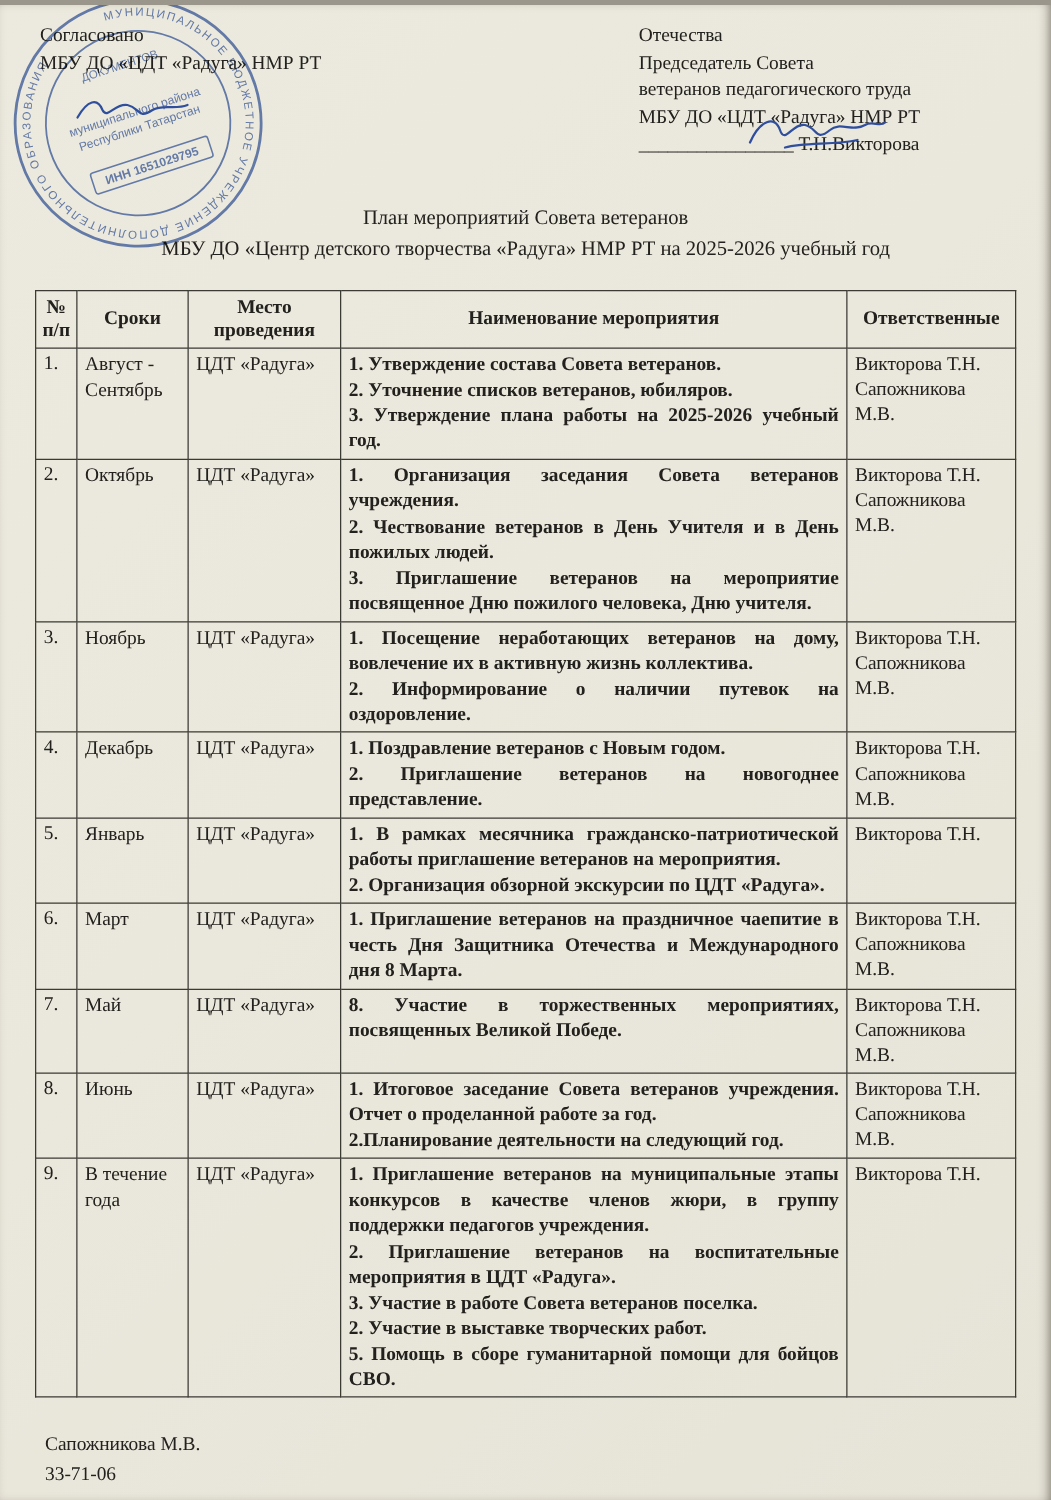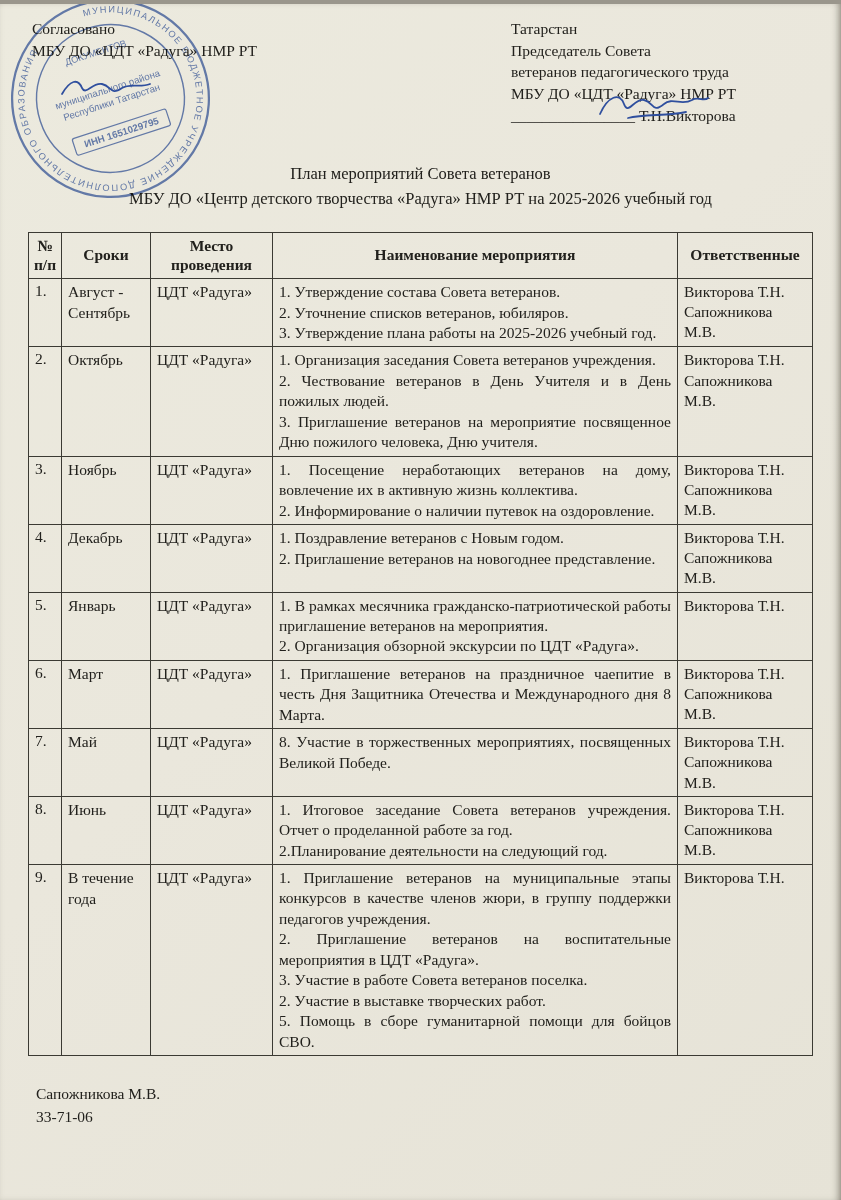--- a/index.html
+++ b/index.html
@@ -41,38 +41,38 @@
 
   table.plan { width:100%; border-collapse:collapse; margin-top:20px; font-size:15.5px; table-layout:fixed; }
   table.plan th, table.plan td {
     border:1.6px solid #3b3a33;
     padding:3px 6px;
     vertical-align:top;
     word-wrap:break-word;
   }
   table.plan th { font-weight:bold; text-align:center; vertical-align:middle; padding:4px 2px; line-height:1.2; }
   td[data-name="cell-activities"] { padding:3px 8px; }
-  .item { margin:0; text-align:justify; line-height:1.32; }
+  .item { margin:0; text-align:justify; line-height:1.32;font-weight:bold; }
   td[data-name="cell-responsible"] div { line-height:1.3; }
   td[data-name="cell-period"], td[data-name="cell-place"] { line-height:1.35; }
 
   .footer { margin-top:26px; padding-left:8px; font-size:15.5px; line-height:1.5; }
 </style>
 </head>
 <body>
 
 <div class="page" data-name="document-page">
 
   <div class="header" data-name="approval-header">
     <div class="approval approval-left" data-name="approval-left-block">
       <div data-name="approval-left-agreed">Согласовано</div>
       <div data-name="approval-left-organization">МБУ ДО «ЦДТ «Радуга» НМР РТ</div>
     </div>
     <div class="approval approval-right" data-name="approval-right-block">
-      <div data-name="approval-right-approved">Татарстан</div>
+      <div data-name="approval-right-approved">Отечества</div>
       <div data-name="approval-right-position1">Председатель Совета</div>
       <div data-name="approval-right-position2">ветеранов педагогического труда</div>
       <div data-name="approval-right-organization">МБУ ДО «ЦДТ «Радуга» НМР РТ</div>
       <div data-name="approval-right-signature-line">________________ Т.Н.Викторова</div>
     </div>
   </div>
 
   <svg class="stamp" data-name="official-stamp" viewBox="0 0 200 200">
     <circle cx="100" cy="100" r="96" stroke-width="2.2"></circle>
     <circle cx="100" cy="100" r="72" stroke-width="1.4"></circle>

